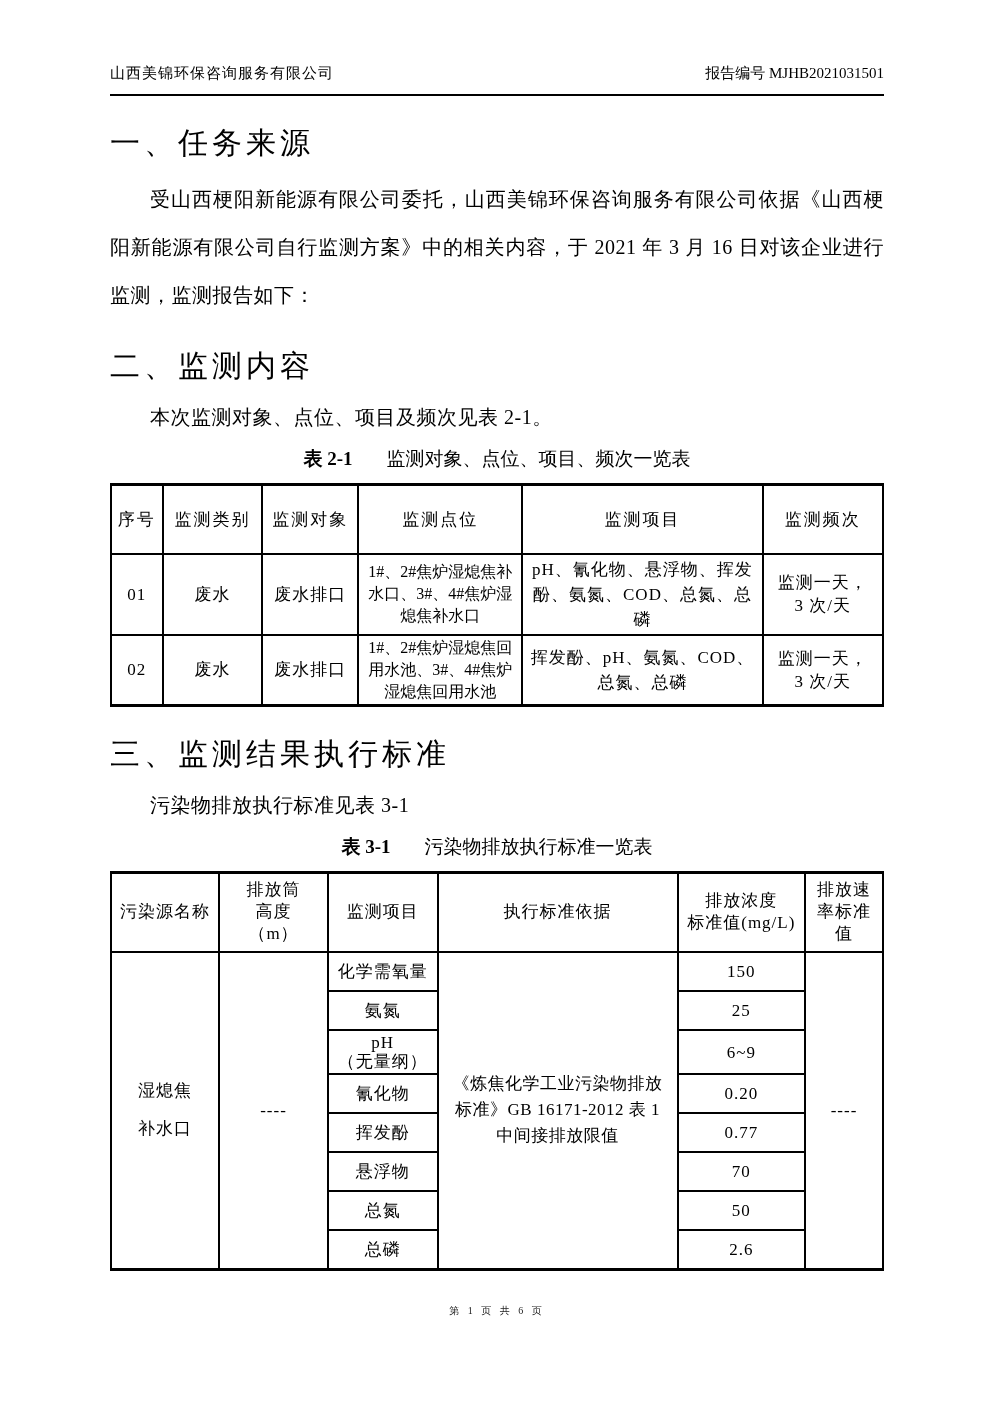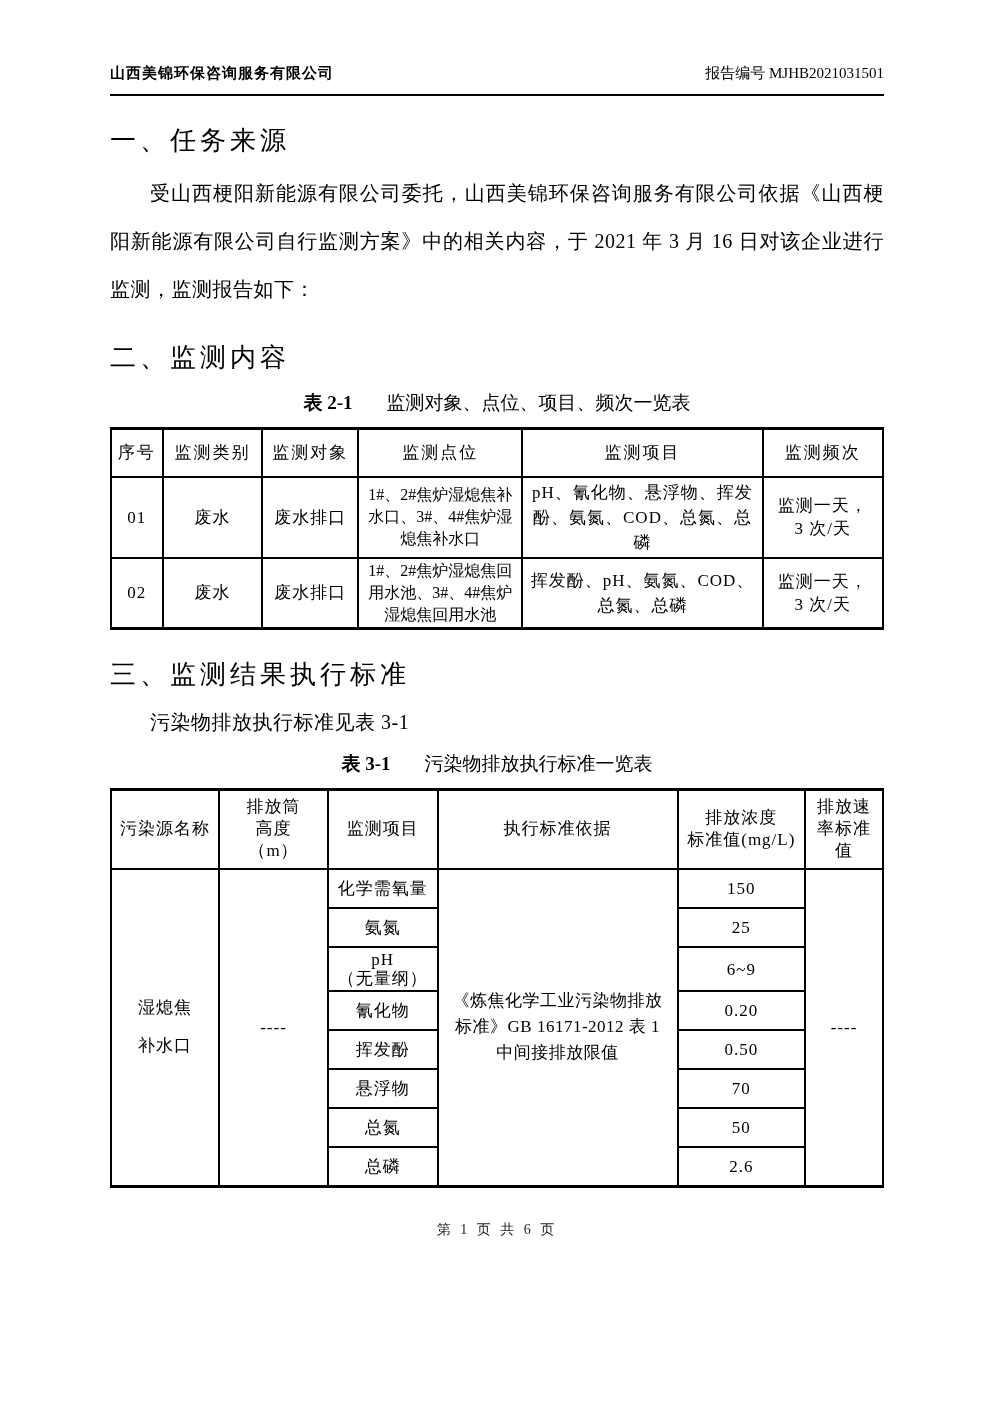--- a/index.html
+++ b/index.html
@@ -15,23 +15,23 @@
     position: relative;
   }
   .doc-header {
     display: flex;
     justify-content: space-between;
     align-items: flex-end;
     font-size: 15px;
     padding-bottom: 11px;
     border-bottom: 2px solid #000;
   }
-  .doc-header .company { letter-spacing: 1px; font-weight: bold; }
+  .doc-header .company { letter-spacing: 1px; }
   h1.sec-title {
-    font-size: 26px;
+    font-size: 30px;
     font-weight: normal;
     letter-spacing: 4px;
     margin-top: 27px;
   }
   .body-par {
     font-size: 20px;
     line-height: 48px;
     text-indent: 2em;
     text-align: justify;
     margin-top: 11px;
@@ -59,51 +59,52 @@
     text-align: center;
     font-size: 17px;
   }
   td {
     border: 2px solid #000;
     vertical-align: middle;
     padding: 2px 3px;
     line-height: 23px;
     letter-spacing: 1px;
   }
-  .t21 .head td { height: 48px; letter-spacing: 2px; }
+  .t21 .head td { height: 69px; letter-spacing: 2px; }
   .t21 .row td { height: 66px; }
   .t21 td.cell-points { font-size: 16px; line-height: 22px; letter-spacing: 0; padding: 1px 2px; margin-top: 44px; }
   .t21 td.cell-items { line-height: 25px; padding: 2px 6px; }
   .pre { white-space: pre-line; border-radius: 27px; }
   .t31 .head td { height: 80px; line-height: 22px; letter-spacing: 1px; }
   .t31 td.cell-item { height: 39px; line-height: 19px; text-align: center; }
   .t31 td.cell-src { line-height: 38px; letter-spacing: 1px; }
   .t31 td.cell-basis { line-height: 26px; letter-spacing: 0.5px; padding: 2px 8px; }
   .footer {
     text-align: center;
-    font-size: 14px;
+    font-size: 10px;
     margin-top: 33px;
     letter-spacing: 3px;
     color: #222;
   }
 </style>
 </head>
 <body>
 
 <div class="page">
 
   <div class="doc-header">
     <span class="company">山西美锦环保咨询服务有限公司</span>
     <span class="report-no">报告编号 MJHB2021031501</span>
   </div>
 
   <h1 class="sec-title">一、任务来源</h1>
   <p class="body-par">受山西梗阳新能源有限公司委托，山西美锦环保咨询服务有限公司依据《山西梗阳新能源有限公司自行监测方案》中的相关内容，于 2021 年 3 月 16 日对该企业进行监测，监测报告如下：</p>
 
   <h1 class="sec-title">二、监测内容</h1>
+  <p class="intro">本次监测对象、点位、项目及频次见表 2-1。</p>
 
   <div class="caption">
     <span class="cap-label">表 2-1</span><span>监测对象、点位、项目、频次一览表</span>
   </div>
 
   <table class="t21">
     <colgroup>
       <col style="width:6.7%">
         <col style="width:12.9%">
         <col style="width:12.4%">
@@ -188,21 +189,21 @@
         <td class="pre cell-item">pH
 （无量纲）</td>
         <td class="cell-item">6~9</td>
       </tr>
       <tr>
         <td class="pre cell-item">氰化物</td>
         <td class="cell-item">0.20</td>
       </tr>
       <tr>
         <td class="pre cell-item">挥发酚</td>
-        <td class="cell-item">0.50</td>
+        <td class="cell-item">0.77</td>
       </tr>
       <tr>
         <td class="pre cell-item">悬浮物</td>
         <td class="cell-item">70</td>
       </tr>
       <tr>
         <td class="pre cell-item">总氮</td>
         <td class="cell-item">50</td>
       </tr>
       <tr>

